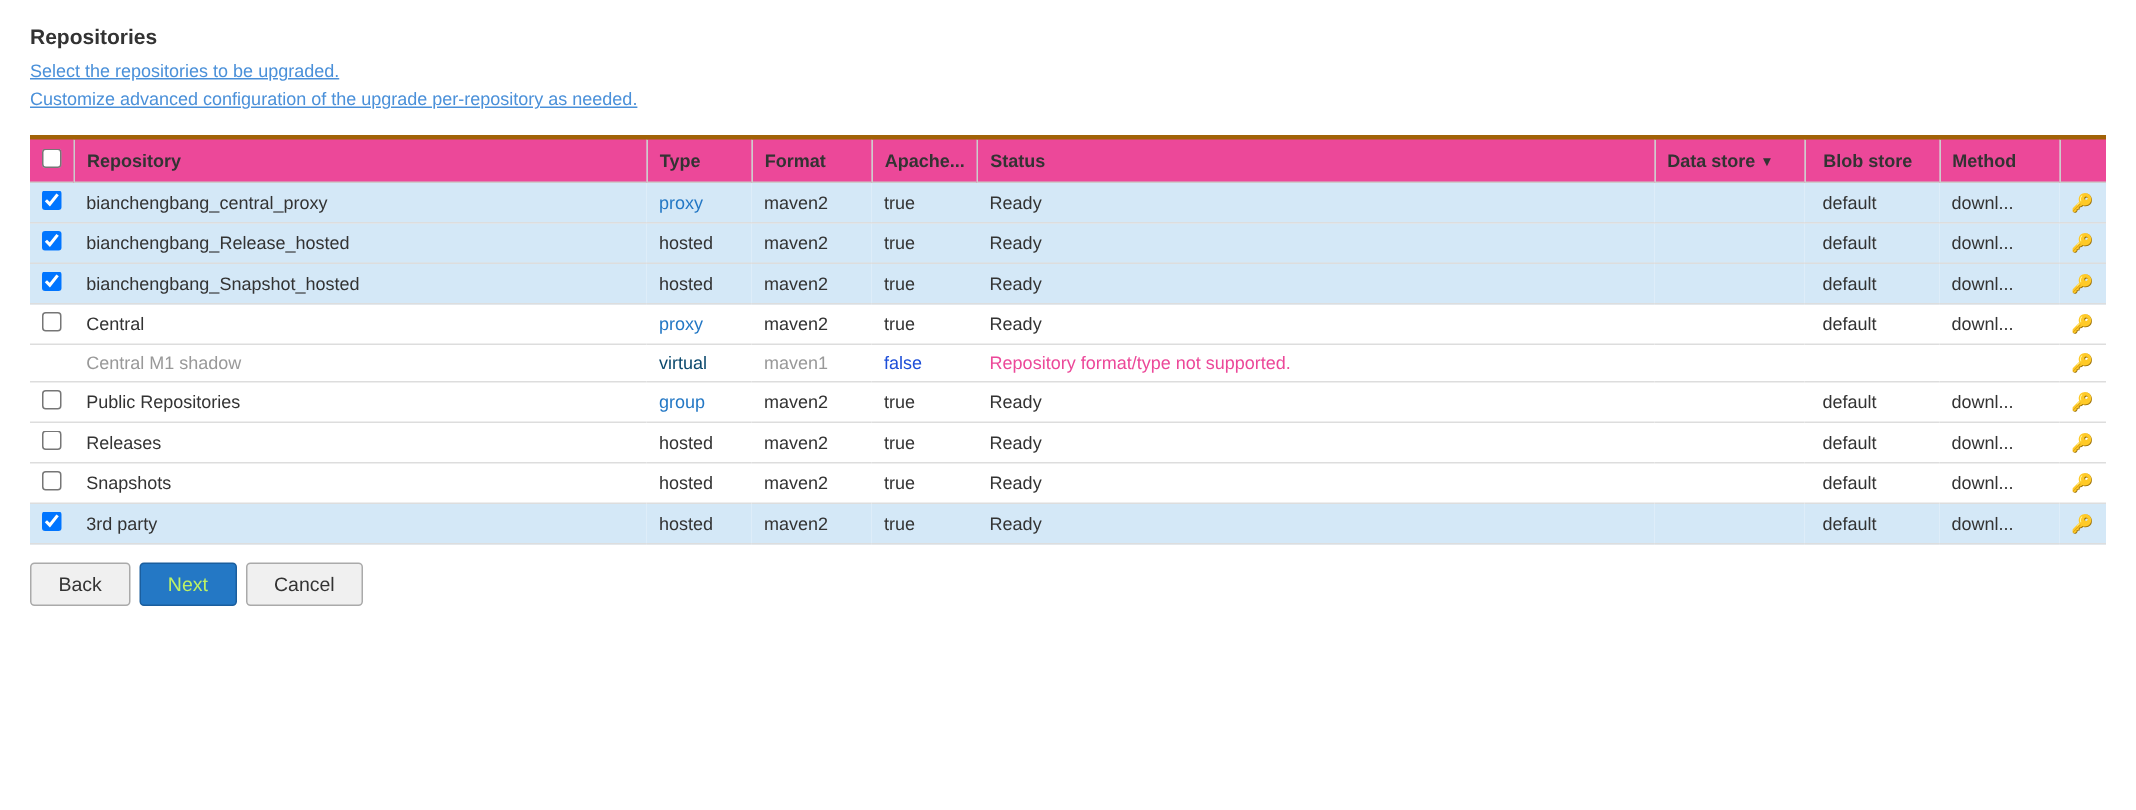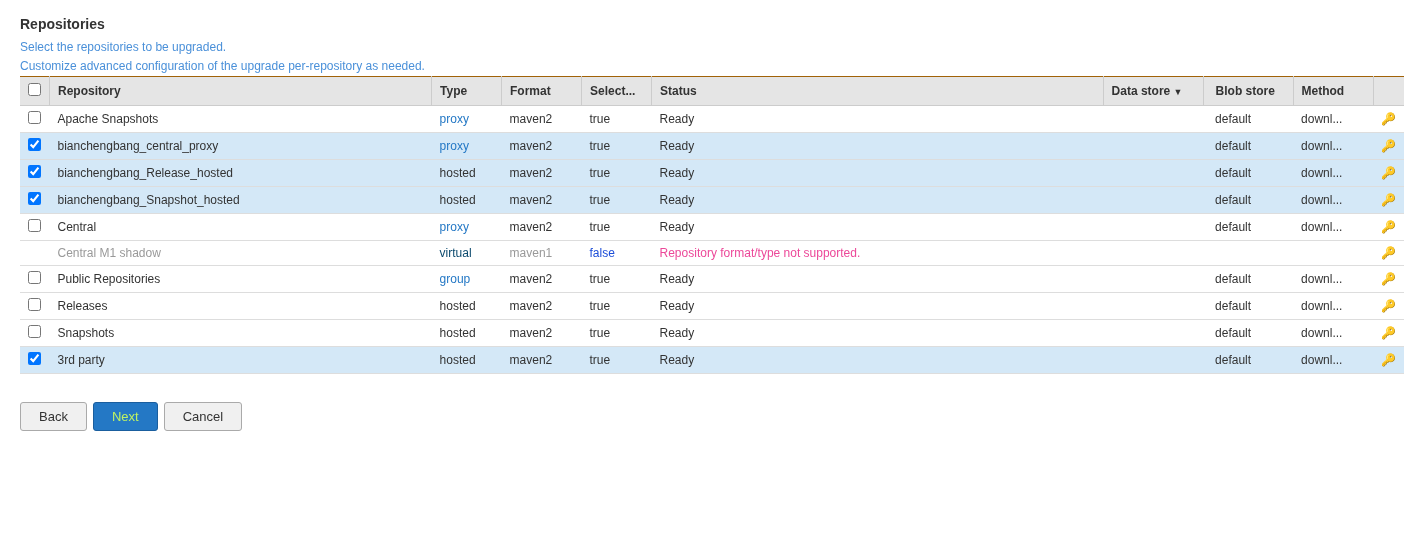--- a/index.html
+++ b/index.html
@@ -12,30 +12,31 @@
     }
     .page-title {
       font-weight: bold;
       font-size: 14px;
       margin-bottom: 6px;
     }
     .subtitle {
       color: #4a90d9;
       font-size: 12px;
       line-height: 1.6;
-      margin-bottom: 0;
+      margin-bottom: 14px;
+      text-decoration: underline;
     }
     table {
       width: 100%;
       border-collapse: collapse;
       font-size: 12px;
     }
     thead tr {
-      background: #e5e5e5;
-      border-top: 1px solid #a16207;
+      background: #ec4899;
+      border-top: 3px solid #a16207;
       border-bottom: 1px solid #ccc;
     }
     thead th {
       padding: 6px 8px;
       text-align: left;
       font-weight: bold;
       color: #333;
       border-right: 1px solid #ccc;
       white-space: nowrap;
     }
@@ -80,21 +81,21 @@
     .col-blobstore { width: 90px; padding-left: 12px; }
     .col-method { width: 80px; }
     .col-action { width: 30px; }
 
     .sort-indicator {
       font-size: 9px;
       vertical-align: middle;
     }
 
     .footer-buttons {
-      margin-top: 28px;
+      margin-top: 12px;
       display: flex;
       gap: 6px;
       align-items: flex-end;
     }
     .btn {
       padding: 6px 18px;
       font-size: 13px;
       cursor: pointer;
       border-radius: 3px;
       border: 1px solid #aaa;
@@ -119,41 +120,29 @@
 
 <table>
   <thead>
     <tr>
       <th class="checkbox-cell">
         <input type="checkbox" style="">
       </th>
       <th class="col-repo sortable">Repository</th>
       <th class="col-type">Type</th>
       <th class="col-format">Format</th>
-      <th class="col-support">Select...</th>
+      <th class="col-support">Apache...</th>
       <th class="col-status">Status</th>
       <th class="col-datastore sortable">Data store <span class="sort-indicator">▼</span></th>
       <th class="col-blobstore">Blob store</th>
       <th class="col-method">Method</th>
       <th class="col-action"></th>
     </tr>
   </thead>
   <tbody id="table-body">
-  <tr>
-        <td class="checkbox-cell"><input type="checkbox" style=""></td>
-        <td class="col-repo">Apache Snapshots</td>
-        <td class="col-type" style="color: rgb(36, 120, 197);">proxy</td>
-        <td class="col-format">maven2</td>
-        <td class="col-support">true</td>
-        <td class="col-status">Ready</td>
-        <td class="col-datastore"></td>
-        <td class="col-blobstore">default</td>
-        <td class="col-method">downl...</td>
-        <td class="col-action"><span class="key-icon" style="font-size: 12px;">🔑</span></td>
-      </tr>
       <tr class="selected">
         <td class="checkbox-cell"><input type="checkbox" checked="" style=""></td>
         <td class="col-repo">bianchengbang_central_proxy</td>
         <td class="col-type" style="color: rgb(36, 120, 197);">proxy</td>
         <td class="col-format">maven2</td>
         <td class="col-support">true</td>
         <td class="col-status">Ready</td>
         <td class="col-datastore"></td>
         <td class="col-blobstore">default</td>
         <td class="col-method">downl...</td>

